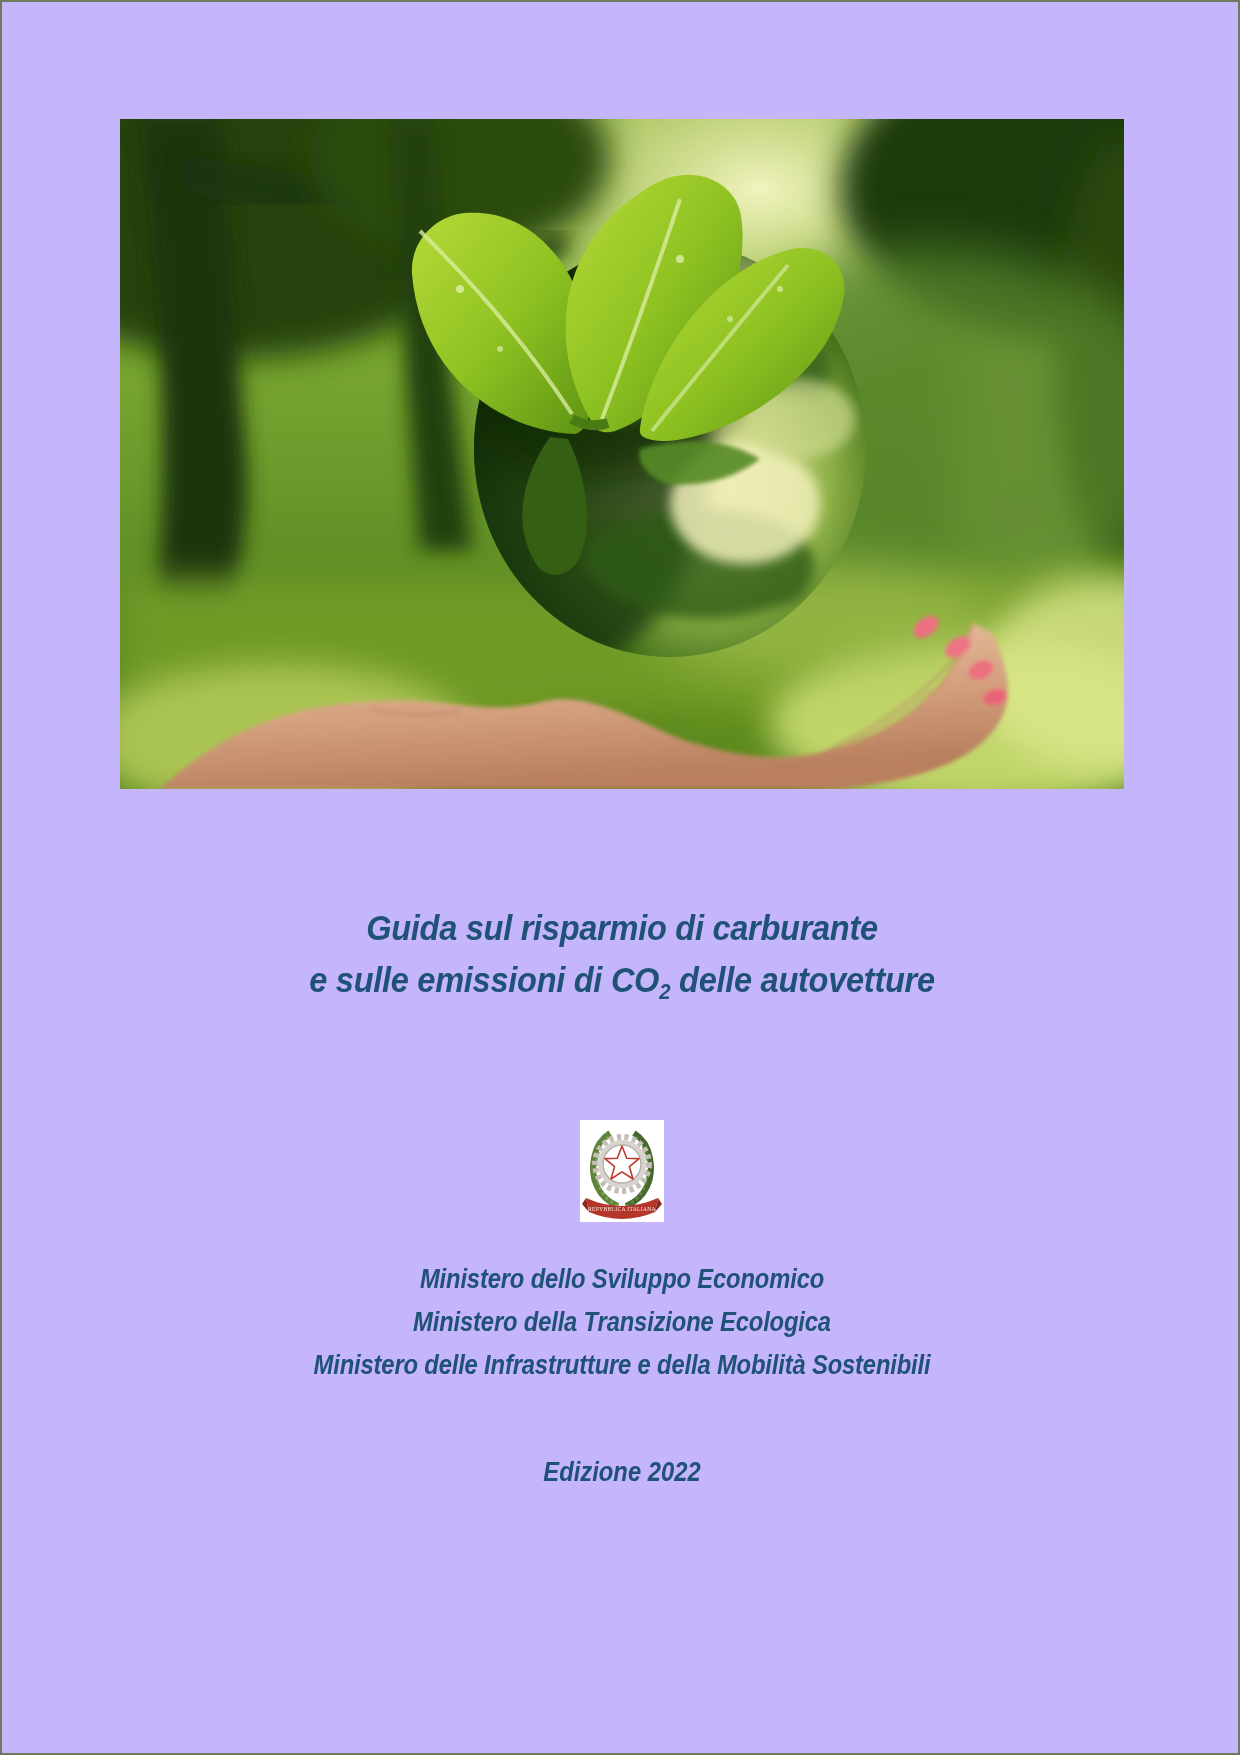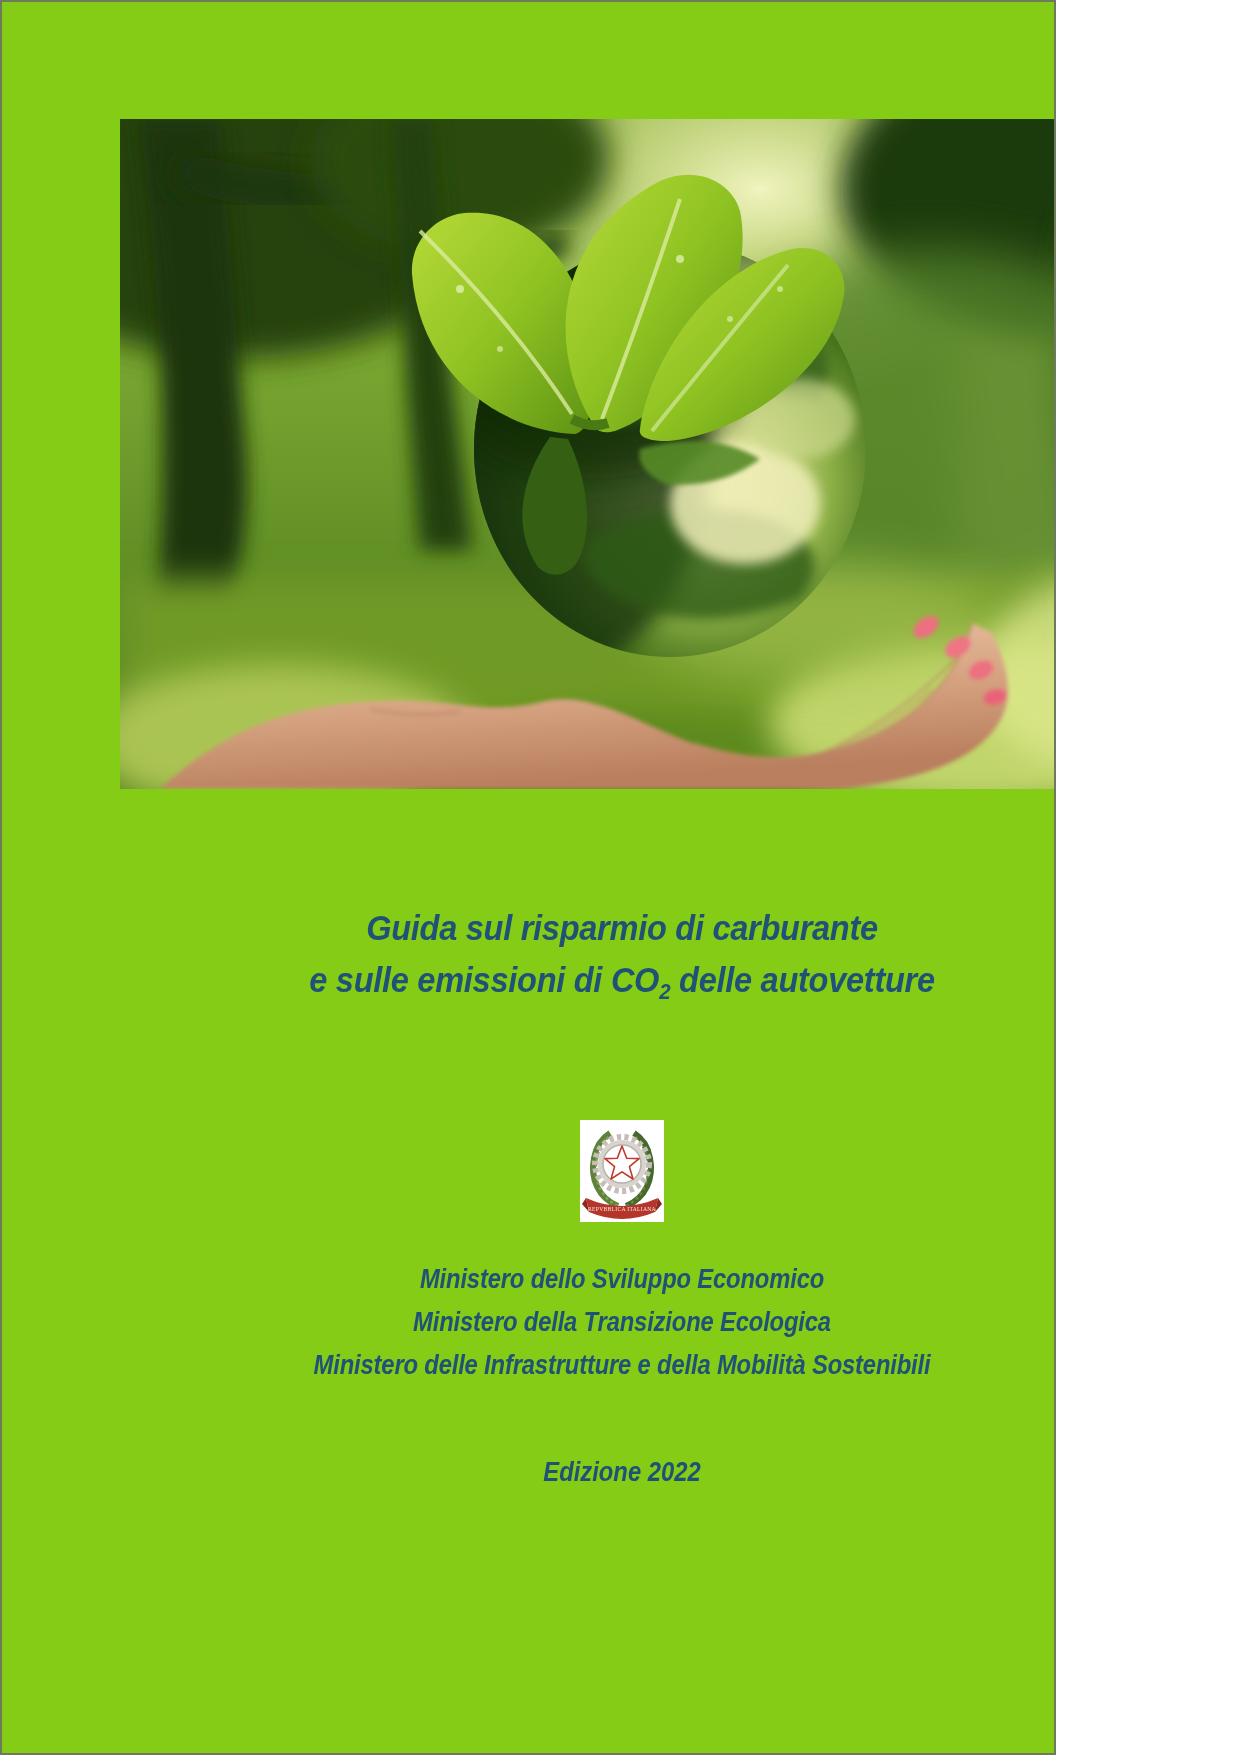--- a/index.html
+++ b/index.html
@@ -3,23 +3,23 @@
 <meta charset="utf-8">
 <style>
   html,body{margin:0;padding:0;}
   body{
     width:1240px;height:1755px;
     font-family:"Liberation Sans","DejaVu Sans",sans-serif;
     background:#ffffff;
   }
   .page{
     position:relative;
-    width:1056px;height:1755px;
+    width:1240px;height:1755px;
     box-sizing:border-box;
-    background:#84cc16;
+    background:#c4b5fd;
     border:2px solid #6d7a5c;
     overflow:hidden;
   }
   .cover-photo{
     position:absolute;left:118px;top:117px;
     width:1004px;height:670px;
     overflow:hidden;
     background:#4e7a1e;
   }
   .cover-photo svg{display:block;width:100%;height:100%;}

